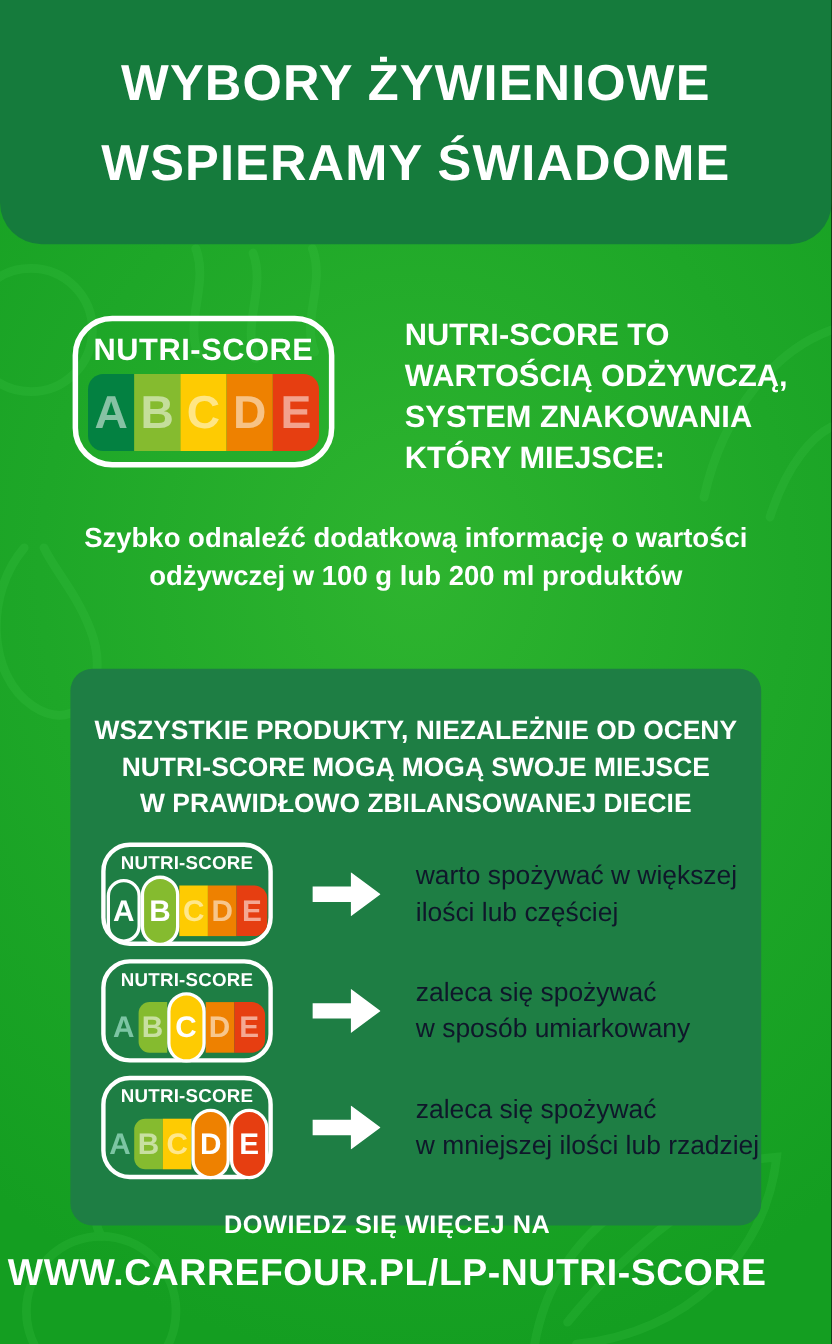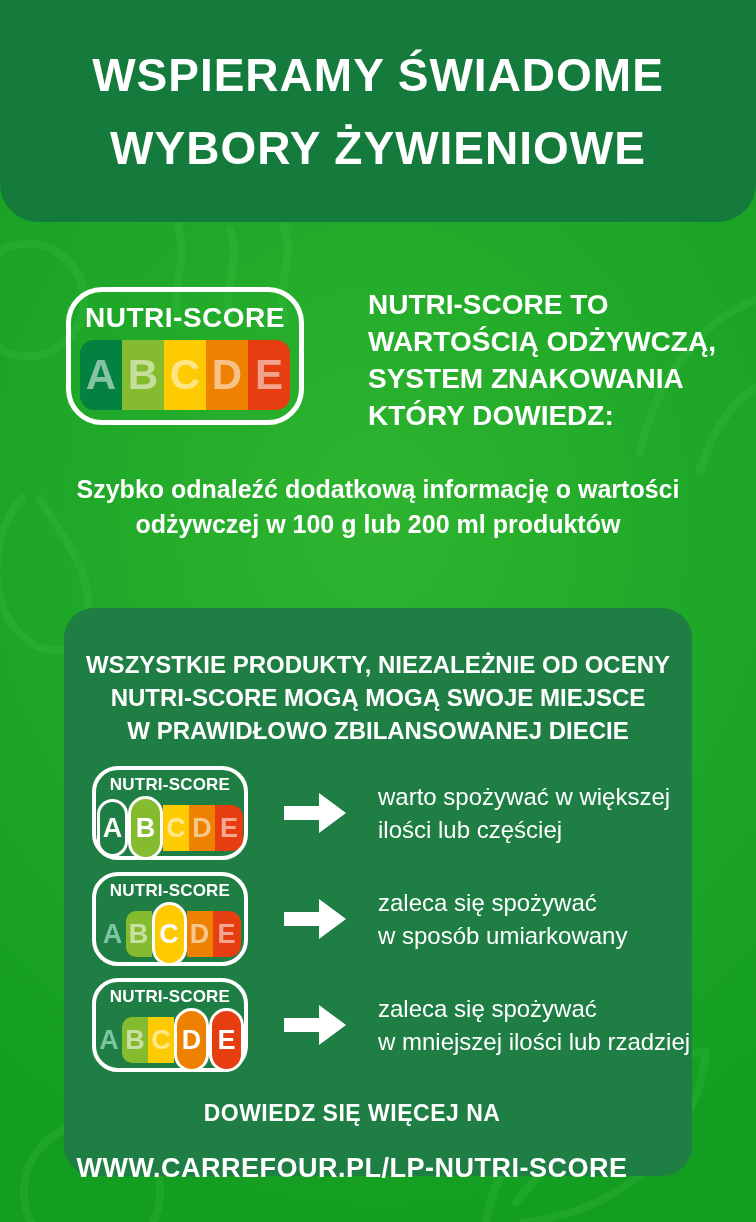--- a/index.html
+++ b/index.html
@@ -23,22 +23,22 @@
   .logo-seg{width:42px; height:70px; display:flex; align-items:center; justify-content:center;
             font-size:42px; font-weight:bold; color:rgba(255,255,255,.52);}
 
   
   .intro-text{position:absolute; z-index:2; top:286px; left:368px; width:380px;
               color:#ffffff; font-weight:bold; font-size:28px; line-height:37px;}
   .paragraph{position:absolute; z-index:2; top:472px; left:0; width:756px; text-align:center;
              color:#ffffff; font-size:25px; line-height:35px;font-weight:bold;}
 
   
-  .panel{position:absolute; z-index:2; top:608px; left:64px; width:628px; height:568px;
-         background:#1e7e44; border-radius:30px;}
+  .panel{position:absolute; z-index:2; top:608px; left:64px; width:628px; height:506px;
+         background:#1e7e44; border-radius:20px;}
   .panel-heading{margin-top:40px; text-align:center; color:#ffffff; font-weight:bold;
                  font-size:24px; line-height:33px;}
 
   .row{position:absolute; left:28px; display:flex; align-items:center;}
   .row-1{top:158px;} .row-2{top:264px;} .row-3{top:370px;}
 
   
   .ns-badge{width:156px; height:94px; border:4px solid #ffffff; border-radius:26px; box-sizing:border-box;
             display:flex; flex-direction:column; align-items:center; flex-shrink:0;}
   .ns-title{font-size:17px; font-weight:bold; color:#ffffff; margin-top:5px; letter-spacing:.2px; white-space:nowrap;}
@@ -50,27 +50,27 @@
   .ns-pill{width:35px; height:64px; border:3px solid #ffffff; border-radius:18px; box-sizing:border-box;
            color:#ffffff; z-index:1;}
   .ns-outline{width:31px; height:58px; border:3px solid #ffffff; border-radius:16px; box-sizing:border-box;
               background:transparent; color:#ffffff;}
   .ns-plain{width:26px; color:#7cc5a3;}
   .faded{color:rgba(255,255,255,.55);}
   .bg-a{background:#038141;} .bg-b{background:#85bb2f;} .bg-c{background:#fecb02;}
   .bg-d{background:#ee8100;} .bg-e{background:#e63e11;}
 
   .arrow{margin-left:36px; flex-shrink:0;}
-  .row-text{margin-left:32px; color:#ffffff; font-size:24px; line-height:33px; white-space:nowrap;}
+  .row-text{margin-left:32px; color:#0f172a; font-size:24px; line-height:33px; white-space:nowrap;}
 
   
   .footer{position:absolute; z-index:2; top:1100px; left:0; width:704px; text-align:center;
           color:#ffffff; font-weight:bold;}
   .footer-line1{font-size:23px; letter-spacing:.5px;}
-  .footer-line2{font-size:27px; margin-top:26px; letter-spacing:.5px;}
+  .footer-line2{font-size:34px; margin-top:11px; letter-spacing:.5px;}
 </style>
 </head>
 <body>
 
 <div class="page">
 
   <svg class="decor" width="756" height="1222" viewBox="0 0 756 1222" fill="none" stroke="#41c94b" stroke-width="8" stroke-linecap="round" opacity="0.20">
     <circle cx="28" cy="300" r="56"></circle>
     <path d="M178,226 C190,258 168,290 180,322"></path>
     <path d="M230,230 C242,262 220,294 232,326"></path>
@@ -78,40 +78,40 @@
     <path d="M640,452 C658,372 706,318 756,300"></path>
     <path d="M700,470 C716,420 740,396 756,388"></path>
     <path d="M22,498 C-14,540 -12,614 30,642 C72,670 102,622 82,572 C70,540 48,516 40,498"></path>
     <path d="M486,1222 C504,1122 586,1062 706,1052 C696,1142 624,1212 524,1222"></path>
     <path d="M516,1202 C566,1140 626,1092 686,1062"></path>
     <circle cx="92" cy="1192" r="68"></circle>
     <path d="M92,1124 C80,1102 92,1086 106,1078"></path>
   </svg>
 
   <div class="header">
+    <div class="header-line">WYBORY ŻYWIENIOWE</div>
     <div class="header-line">WSPIERAMY ŚWIADOME</div>
-    <div class="header-line">WYBORY ŻYWIENIOWE</div>
   </div>
 
   <div class="logo">
     <div class="logo-title">NUTRI-SCORE</div>
     <div class="logo-bar">
       <div class="logo-seg bg-a">A</div>
       <div class="logo-seg bg-b">B</div>
       <div class="logo-seg bg-c">C</div>
       <div class="logo-seg bg-d">D</div>
       <div class="logo-seg bg-e">E</div>
     </div>
   </div>
 
   <div class="intro-text">
     <div>NUTRI-SCORE TO</div>
     <div>WARTOŚCIĄ ODŻYWCZĄ,</div>
     <div>SYSTEM ZNAKOWANIA</div>
-    <div>KTÓRY DOWIEDZ:</div>
+    <div>KTÓRY MIEJSCE:</div>
   </div>
 
   <div class="paragraph">
     <div>Szybko odnaleźć dodatkową informację o wartości</div>
     <div>odżywczej w 100 g lub 200 ml produktów</div>
   </div>
 
   <div class="panel">
     <div class="panel-heading">
       <div>WSZYSTKIE PRODUKTY, NIEZALEŻNIE OD OCENY</div>

